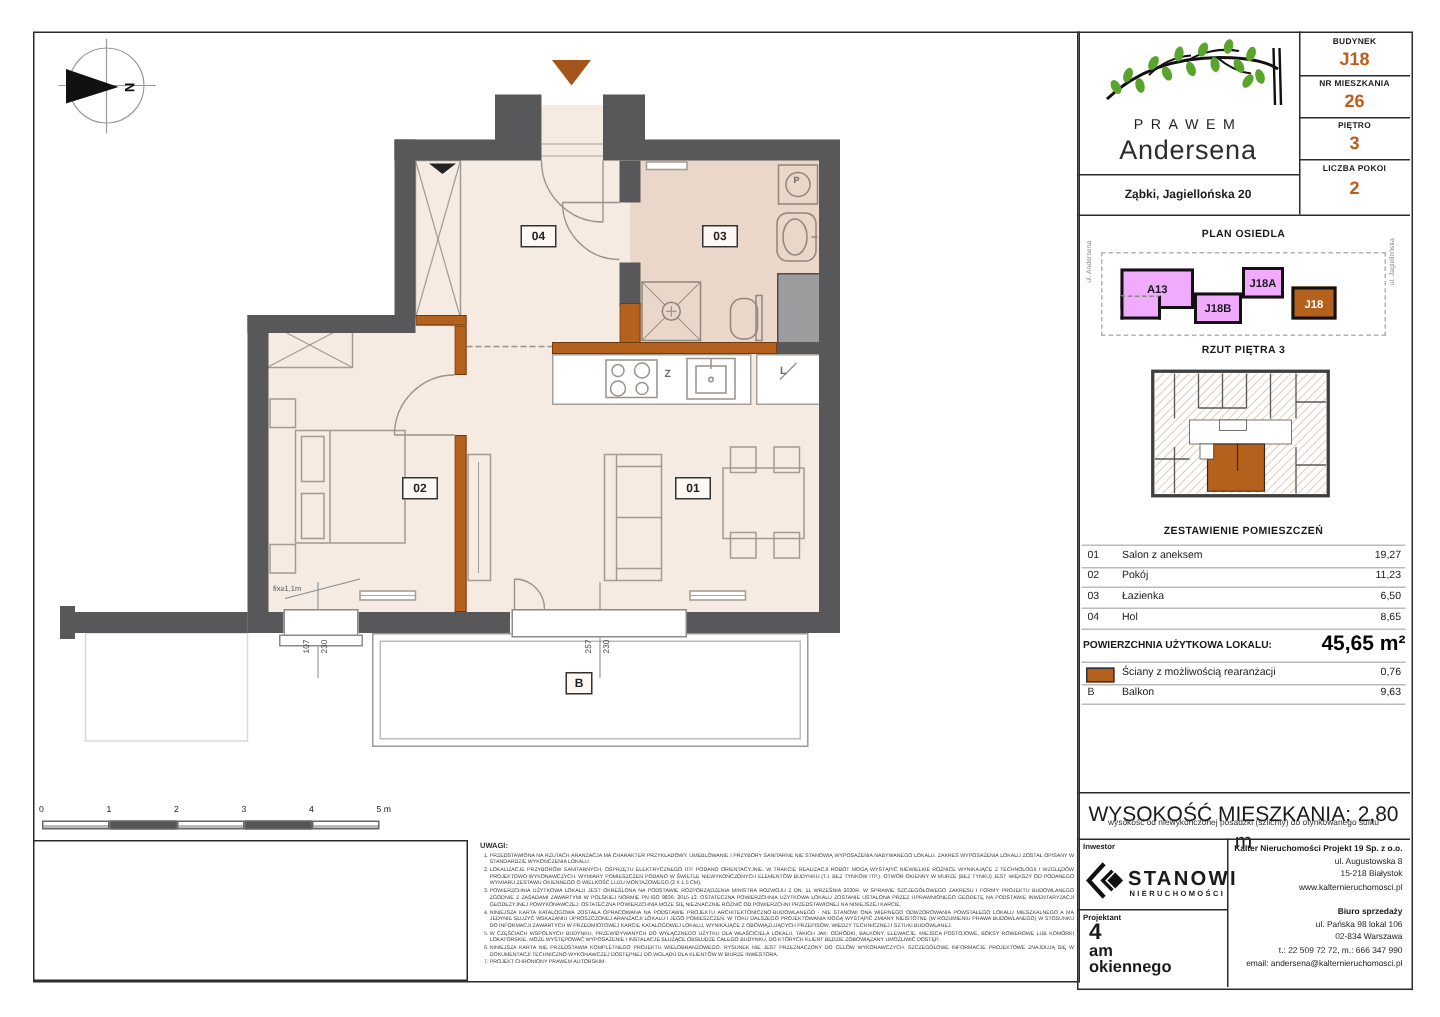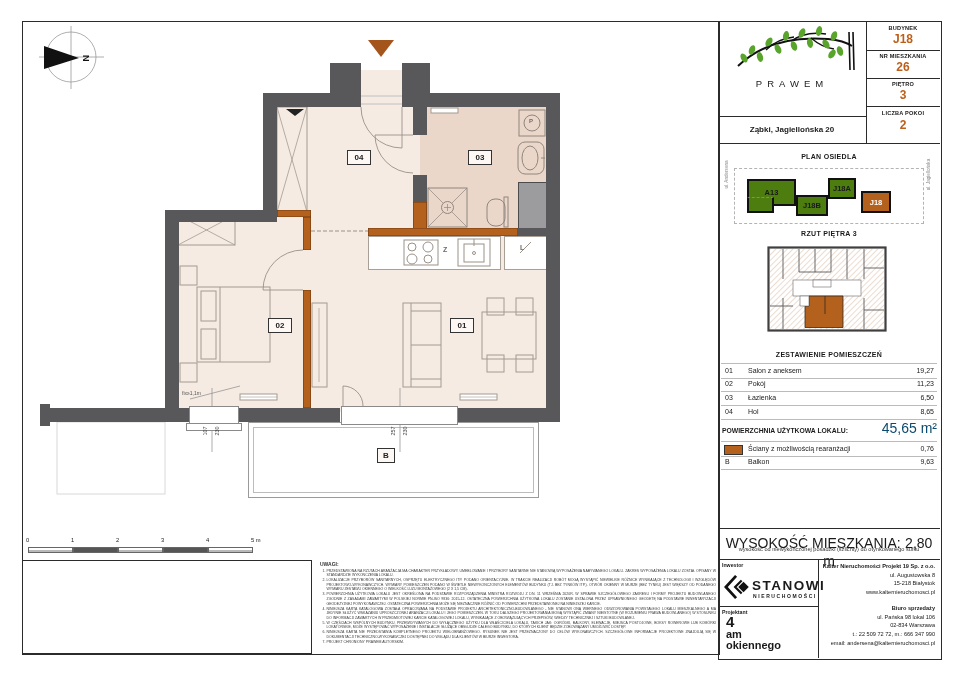--- a/index.html
+++ b/index.html
@@ -25,31 +25,31 @@
   .ktxt{z-index:6;font-size:7px;font-weight:bold;color:#6b6b6b;}
   .tri-entr{z-index:6;width:0;height:0;border-left:13px solid transparent;border-right:13px solid transparent;border-top:17px solid #a4551c;}
   
   .s-line{background:#2b2b2b;z-index:2;}
   .cell-label{font-size:5.6px;font-weight:bold;text-align:center;letter-spacing:0.2px;}
   .cell-value{font-size:12px;font-weight:bold;text-align:center;color:#bd5f1a;}
   .logo-ogrody{font-size:9.5px;letter-spacing:5px;color:#222;}
   .logo-andersena{font-size:18px;color:#2d2d2d;letter-spacing:0.5px;}
   .addr{font-size:8px;font-weight:bold;text-align:center;}
   .sec-title{font-size:7px;font-weight:bold;text-align:center;letter-spacing:0.3px;}
-  .bldg{border:2px solid #111;background:#4d7c0f;display:flex;align-items:center;justify-content:center;
+  .bldg{border:2px solid #111;background:#f0abfc;display:flex;align-items:center;justify-content:center;
         font-size:7.5px;font-weight:bold;z-index:3;}
   .bldg.hl{background:#b5611e;color:#fff;}
   .street{font-size:4.6px;color:#888;transform:rotate(-90deg);transform-origin:center;width:46px;text-align:center;}
   .trow{position:absolute;left:721px;width:216px;height:14px;border-bottom:1px solid #bbb;font-size:7px;}
   .trow .no{position:absolute;left:4px;top:3px;}
   .trow .nm{position:absolute;left:27px;top:3px;}
   .trow .ar{position:absolute;right:3px;top:3px;}
   .swatch-sm{position:absolute;left:3px;top:3px;width:17px;height:8px;background:#b5611e;border:1px solid #333;}
   .tot-label{font-size:6.8px;font-weight:bold;}
-  .tot-value{font-size:14px;font-weight:normal;color:#0c4a6e;}
+  .tot-value{font-size:14px;font-weight:bold;color:#000000;}
   .h-label{font-size:14px;}
   .h-note{font-size:5.6px;color:#333;}
   .co-small{font-size:5.2px;font-weight:bold;}
   .co-right{font-size:5.6px;text-align:right;line-height:1.55;}
   .kalter-txt{font-size:13.5px;font-weight:bold;letter-spacing:1.5px;}
   .kalter-sub{font-size:5px;font-weight:bold;letter-spacing:1.6px;}
   .am4{font-weight:bold;line-height:0.95;}
   
   .legendbox{left:22px;top:560px;width:288px;height:92px;border:1px solid #2b2b2b;z-index:2;background:#fff;}
   .leg-title{font-size:6.6px;font-weight:bold;}
@@ -280,20 +280,21 @@
       <ellipse cx="66" cy="9" rx="3" ry="5" transform="rotate(25 66 9)"></ellipse>
       <ellipse cx="74" cy="19" rx="3" ry="5" transform="rotate(-10 74 19)"></ellipse>
       <ellipse cx="83" cy="7" rx="3" ry="5" transform="rotate(15 83 7)"></ellipse>
       <ellipse cx="90" cy="20" rx="3" ry="5" transform="rotate(-30 90 20)"></ellipse>
       <ellipse cx="98" cy="12" rx="3" ry="5" transform="rotate(20 98 12)"></ellipse>
       <ellipse cx="104" cy="27" rx="3" ry="5" transform="rotate(-18 104 27)"></ellipse>
       <ellipse cx="96" cy="30" rx="3" ry="5" transform="rotate(35 96 30)"></ellipse>
     </g>
   </svg>
   <div class="abs logo-ogrody" style="left:718px;top:78px;width:148px;text-align:center">PRAWEM</div>
+  <div class="abs logo-andersena" style="left:718px;top:90px;width:148px;text-align:center">Andersena</div>
   <div class="abs addr" style="left:718px;top:125px;width:148px">Ząbki, Jagiellońska 20</div>
 
   <div class="abs sec-title" style="left:718px;top:153px;width:222px">PLAN OSIEDLA</div>
   <div class="abs" style="left:734px;top:168px;width:188px;height:54px;border:1px dashed #b3b3b3"></div>
   <div class="abs bldg" style="left:747px;top:179px;width:45px;height:23px">A13</div>
   <div class="abs bldg" style="left:747px;top:197px;width:23px;height:13px;border-top:1px dashed #888"></div>
   <div class="abs bldg" style="left:796px;top:195px;width:28px;height:17px">J18B</div>
   <div class="abs bldg" style="left:828px;top:178px;width:24px;height:17px">J18A</div>
   <div class="abs bldg hl" style="left:861px;top:191px;width:26px;height:18px">J18</div>
   <div class="abs street" style="left:703px;top:172px">ul. Andersena</div>

